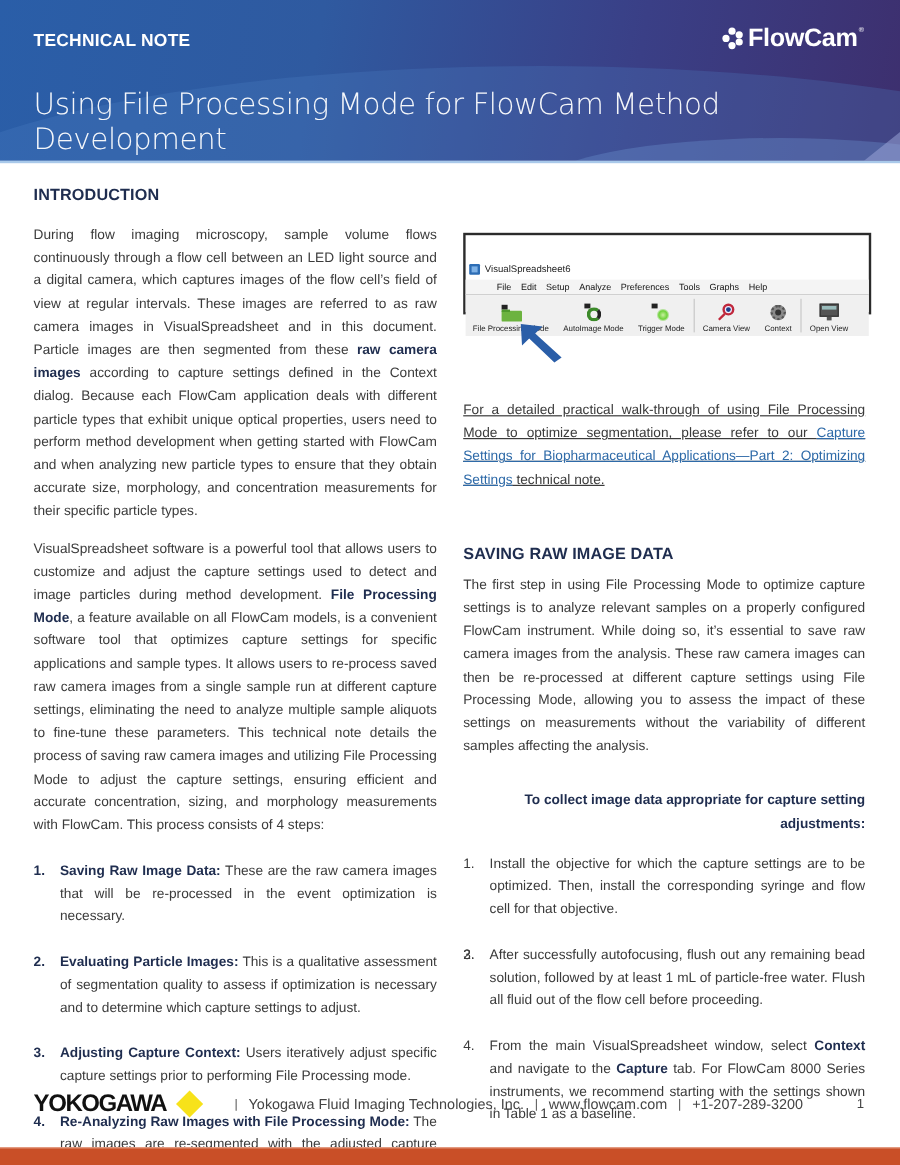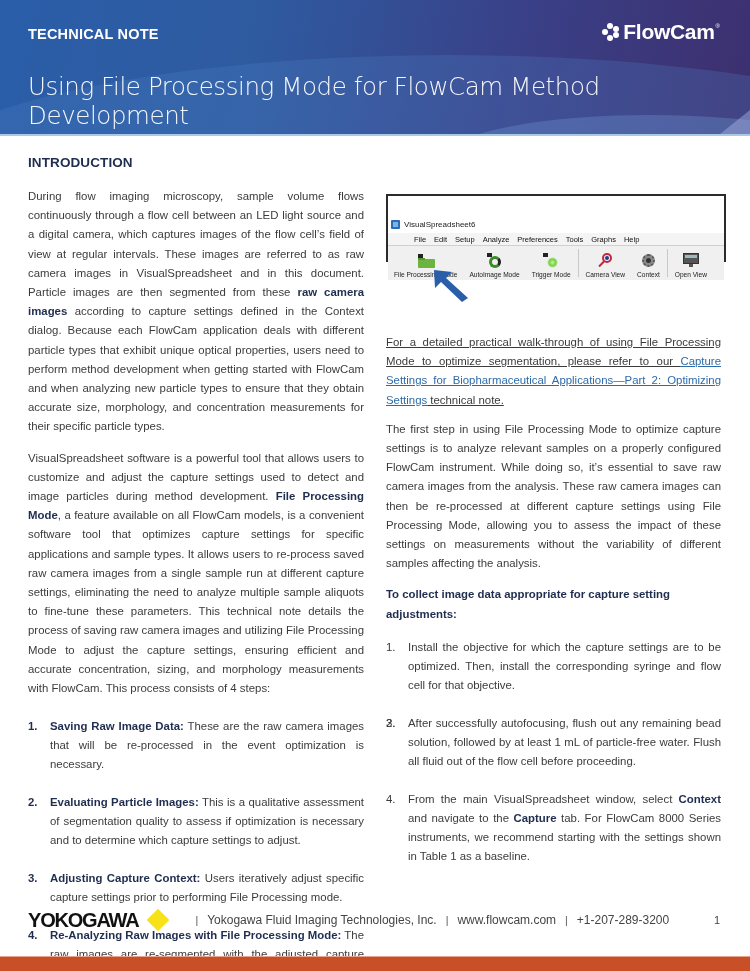--- a/index.html
+++ b/index.html
@@ -193,22 +193,23 @@
 </div>
 
 <svg class="arrow" viewBox="0 0 40 36">
   <polygon points="2,2 20,4 14,10 36,30 30,34 9,14 3,20" fill="#2a5ea8"></polygon>
 </svg>
 
 <div class="col-right">
   <p class="body" style="margin-top:143px;text-decoration:underline;">
     <span>For a detailed practical walk-through of using File Processing Mode to optimize segmentation, please refer to our </span><span class="link">Capture Settings for Biopharmaceutical Applications—Part 2: Optimizing Settings</span><span> technical note.</span>
   </p>
+  <h2 class="section" style="margin-top:44px;">SAVING RAW IMAGE DATA</h2>
   <p class="body" style="margin-top:10px;">The first step in using File Processing Mode to optimize capture settings is to analyze relevant samples on a properly configured FlowCam instrument. While doing so, it’s essential to save raw camera images from the analysis. These raw camera images can then be re-processed at different capture settings using File Processing Mode, allowing you to assess the impact of these settings on measurements without the variability of different samples affecting the analysis.</p>
-  <p class="body" style="margin-top:12px;font-weight:bold;color:#1f2d4f;text-align:left;">
+  <p class="body" style="margin-top:26px;font-weight:bold;color:#1f2d4f;text-align:right;">
     <span>To collect image data appropriate for capture setting adjustments:</span>
   </p>
   <ol class="steps right-steps" id="right-steps" style="margin-top:14px;">
       <li><span class="num">1.</span><span>Install the objective for which the capture settings are to be optimized. Then, install the corresponding syringe and flow cell for that objective.</span></li>
       <li style="margin-top: 19px;"><span class="num">2.</span></li>
       <li style="margin-top: 19px;"><span class="num">3.</span><span>After successfully autofocusing, flush out any remaining bead solution, followed by at least 1 mL of particle-free water. Flush all fluid out of the flow cell before proceeding.</span></li>
       <li style="margin-top: 19px;"><span class="num">4.</span><span>From the main VisualSpreadsheet window, select </span><b>Context</b><span> and navigate to the </span><b>Capture</b><span> tab. For FlowCam 8000 Series instruments, we recommend starting with the settings shown in Table 1 as a baseline.</span></li>
     </ol>
 </div>
 

